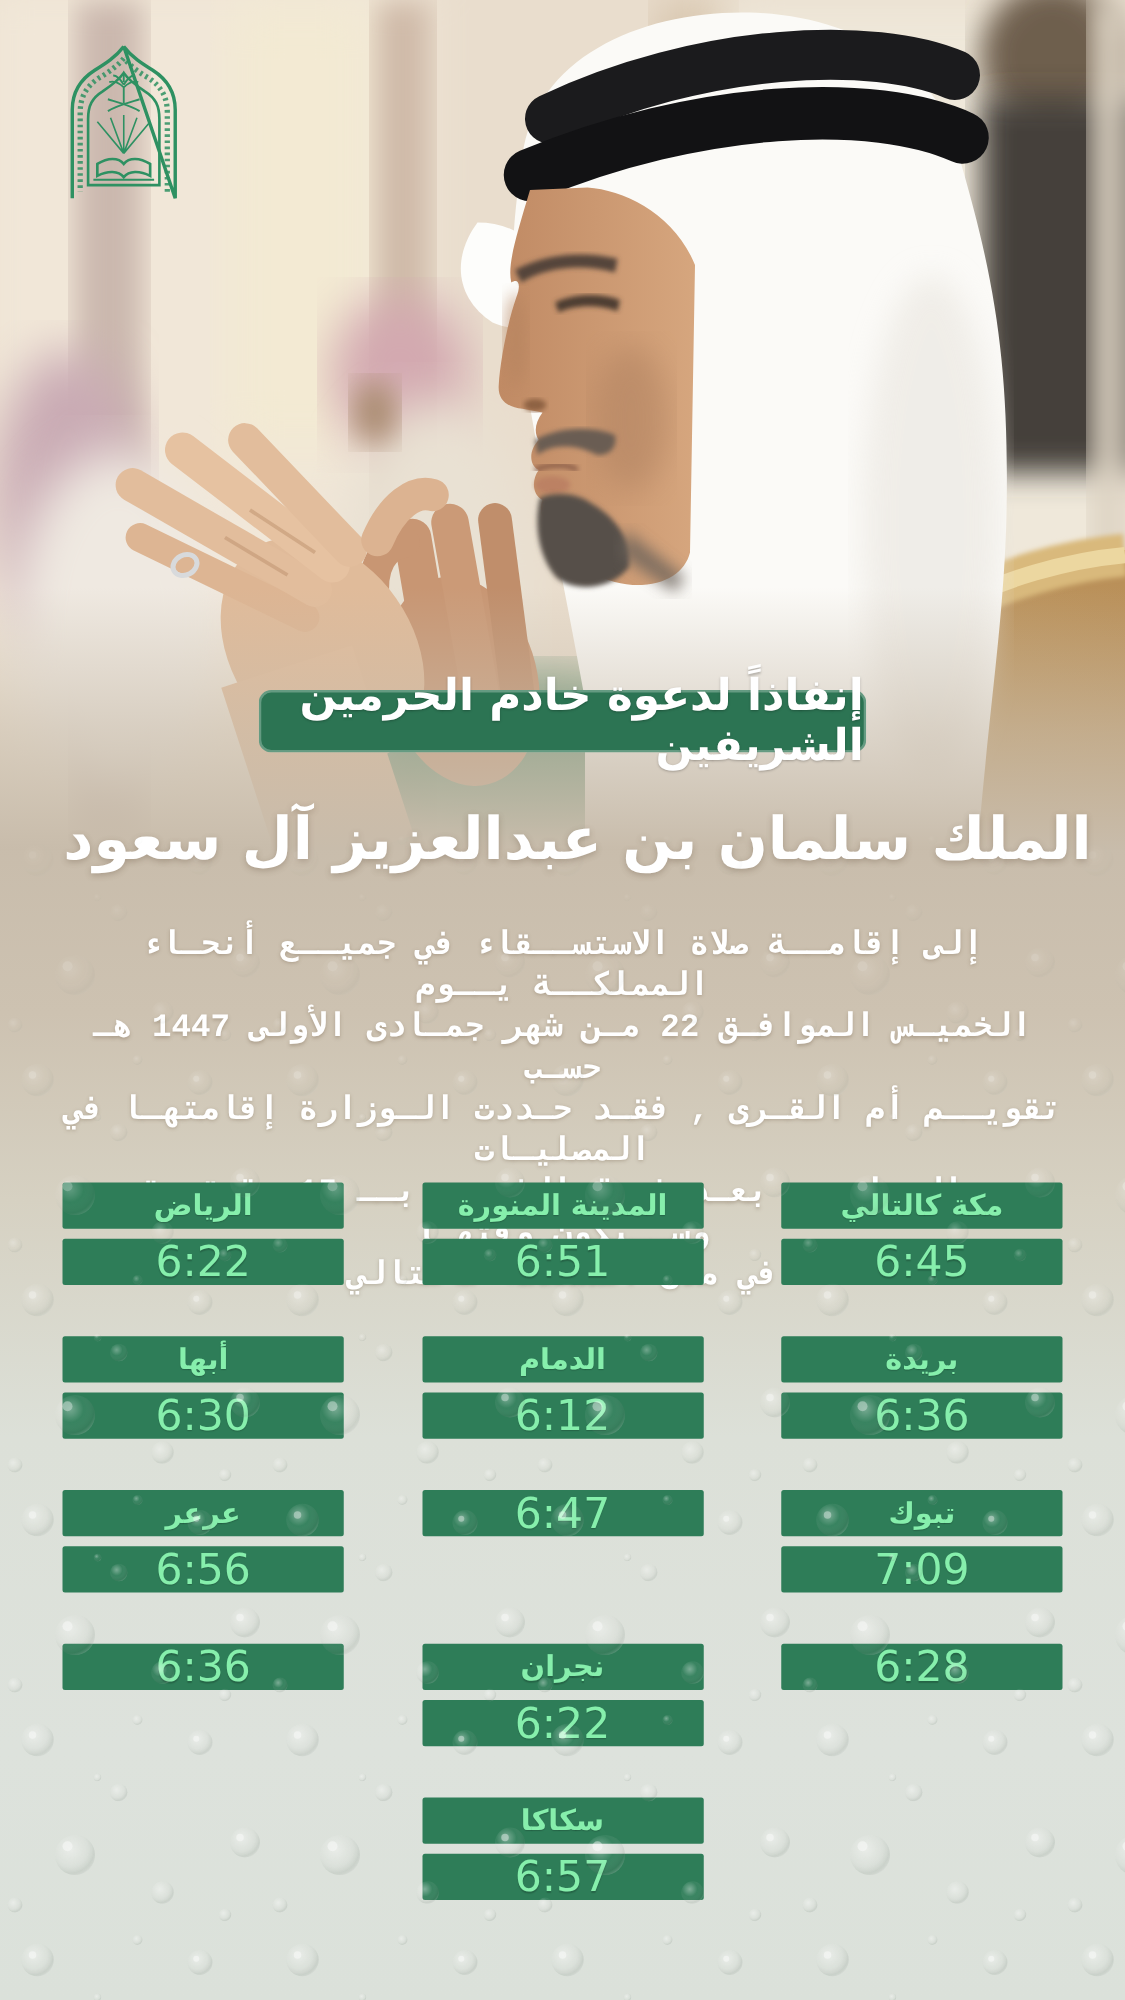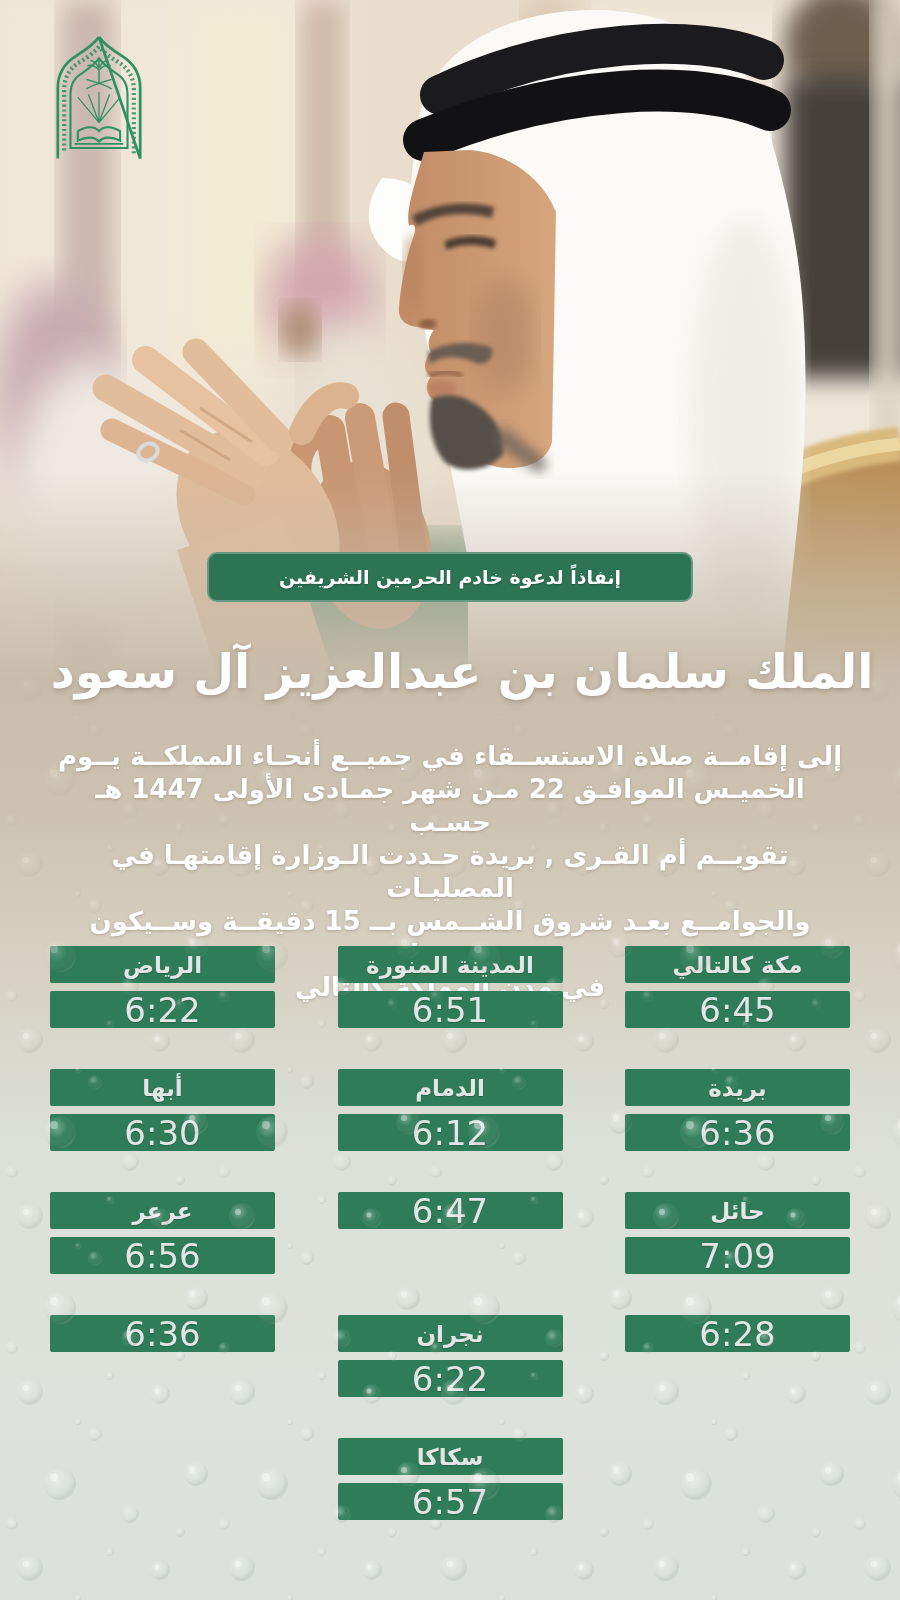--- a/index.html
+++ b/index.html
@@ -10,44 +10,45 @@
       #c8bcab 660px,#cdc2b1 810px,#d6d1c2 960px,
       #dce0d8 1150px,#dde2dc 1400px,#dbe1da 1600px);
   }
   .photo{position:absolute;top:0;left:0;display:block;}
   .logo{position:absolute;top:34px;left:46px;width:106px;height:132px;}
   .banner{
     position:absolute;top:552px;left:50%;transform:translateX(-50%);
     width:486px;height:50px;background:#2c7453;border:2px solid rgba(236,245,240,.30);
     border-radius:10px;box-sizing:border-box;
     display:flex;align-items:center;justify-content:center;
-    color:#fff;font-size:19px;font-weight:700;
+    color:#fff;font-size:35px;font-weight:700;
     text-shadow:0 1px 2px rgba(0,0,0,.25);
   }
   .calligraphy{
     position:absolute;top:608px;left:0;width:900px;height:126px;
     display:flex;align-items:center;justify-content:center;
     color:#fff;font-size:47px;font-weight:700;letter-spacing:-1px;
     text-shadow:0 2px 5px rgba(90,70,50,.30);white-space:nowrap;margin-left:12px;
   }
   .intro{
     position:absolute;top:740px;left:50px;width:800px;text-align:center;
     color:#fff;font-size:26px;font-weight:700;line-height:33px;
     text-shadow:0 1px 3px rgba(110,90,65,.35);
+    font-family:Liberation Mono, monospace;
   }
   .schedule{
     position:absolute;top:946px;right:50px;width:800px;
     display:grid;grid-template-columns:repeat(3,225px);
     column-gap:62.5px;row-gap:41px;direction:rtl;
   }
   .cell{width:225px;}
   .cell .city-name,.cell .city-time{
     height:37px;background:#2e7d58;border-radius:2px;
     display:flex;align-items:center;justify-content:center;
-    color:#e5e5e5;text-shadow:0 1px 1px rgba(0,0,0,.2);
+    color:#86efac;text-shadow:0 1px 1px rgba(0,0,0,.2);
   }
   .cell .city-name{font-size:23px;font-weight:700;margin-bottom:8px;}
   .cell .city-time{font-size:34px;font-weight:400;direction:ltr;}
   .cell.center-last{grid-column:2;text-align:center;}
   .droplets{position:absolute;top:660px;left:0;pointer-events:none;}
 </style>
 </head>
 <body>
 
 <div class="poster">
@@ -178,21 +179,21 @@
 
   <div class="banner">
     <span>إنفاذاً لدعوة خادم الحرمين الشريفين</span>
   </div>
 
   <div class="calligraphy">الملك سلمان بن عبدالعزيز آل سعود</div>
 
   <div class="intro">
     <div>إلى إقامــة صلاة الاستســقاء في جميــع أنحـاء المملكــة يــوم</div>
     <div>الخميـس الموافـق 22 مـن شهر جمـادى الأولى 1447 هـ حسـب</div>
-    <div>تقويــم أم القـرى , بريدة حـددت الـوزارة إقامتهـا في المصليـات</div>
+    <div>تقويــم أم القـرى , فقـد حـددت الـوزارة إقامتهـا في المصليـات</div>
     <div>والجوامــع بعـد شروق الشــمس بــ 15 دقيقــة وســيكون وقتهـا</div>
     <div>في مدن المملكة كالتالي</div>
   </div>
 
   <div class="schedule">
     <div class="cell">
       <div class="city-name">مكة كالتالي</div>
       <div class="city-time">6:45</div>
     </div>
     <div class="cell">
@@ -209,21 +210,21 @@
     </div>
     <div class="cell">
       <div class="city-name">الدمام</div>
       <div class="city-time">6:12</div>
     </div>
     <div class="cell">
       <div class="city-name">أبها</div>
       <div class="city-time">6:30</div>
     </div>
     <div class="cell">
-      <div class="city-name">حائل</div>
+      <div class="city-name">تبوك</div>
       <div class="city-time">7:09</div>
     </div>
     <div class="cell">
       <div class="city-time">6:47</div>
     </div>
     <div class="cell">
       <div class="city-name">عرعر</div>
       <div class="city-time">6:56</div>
     </div>
     <div class="cell">

